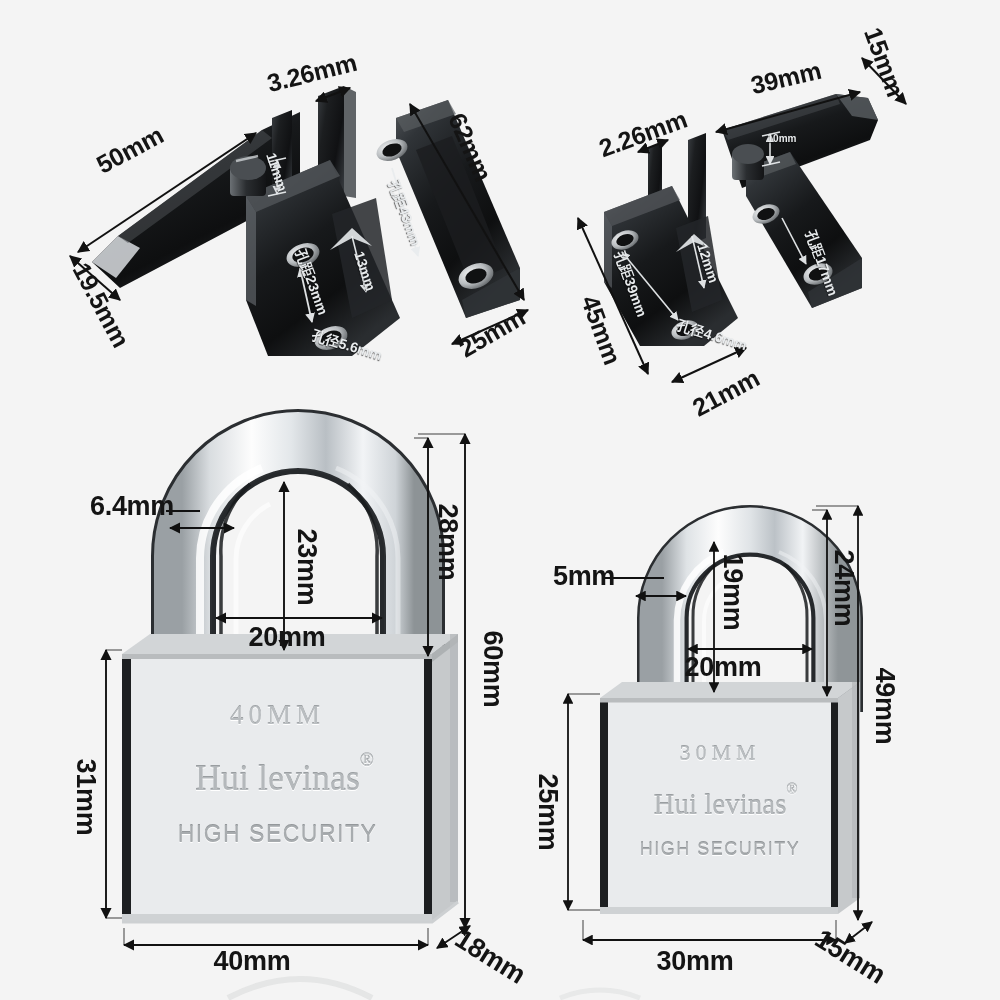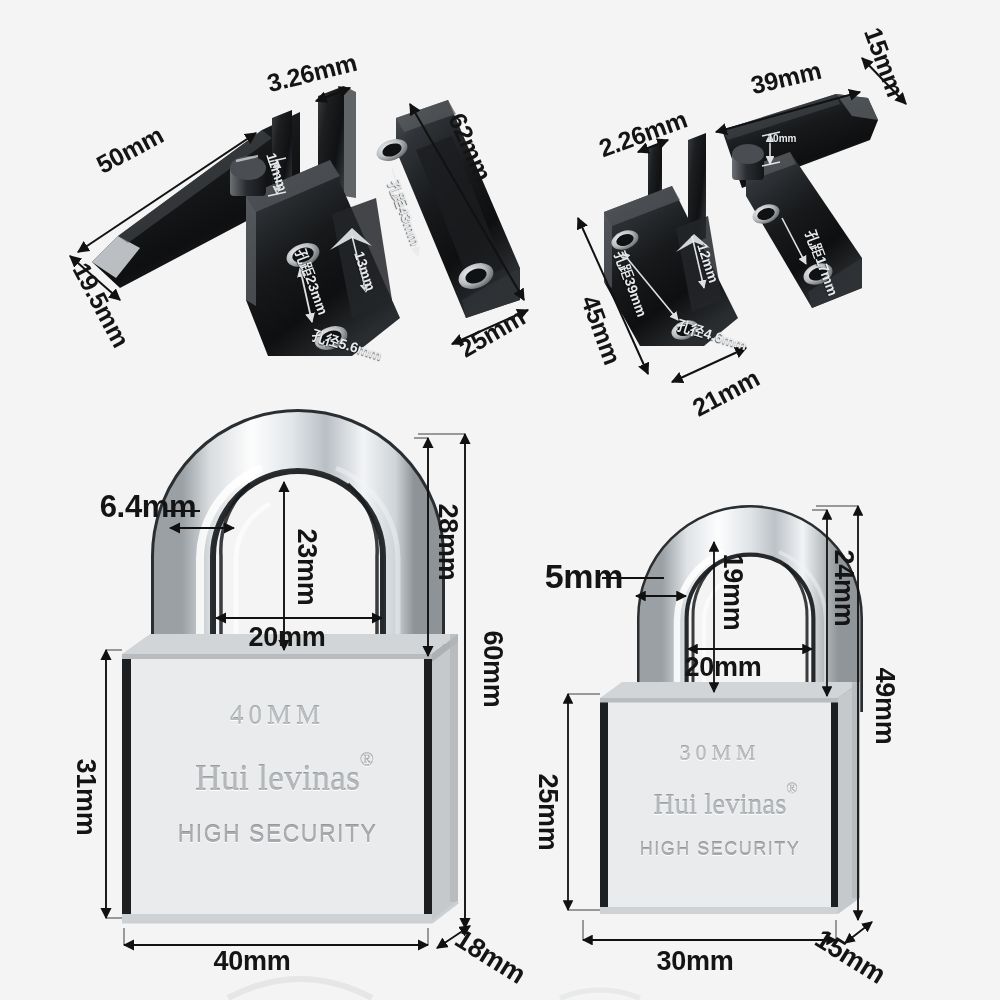--- a/index.html
+++ b/index.html
@@ -372,29 +372,29 @@
       <div class="dim" style="font-size: 25px; left: 643px; top: 134px; transform: translate(-50%, -50%) rotate(-20deg);">2.26mm</div>
       <div class="dim" style="font-size: 25px; left: 786px; top: 78px; transform: translate(-50%, -50%) rotate(-13deg);">39mm</div>
       <div class="dim" style="font-size: 25px; left: 884px; top: 62px; transform: translate(-50%, -50%) rotate(70deg);">15mm</div>
       <div class="eng-label" style="font-size: 10px; left: 782px; top: 139px; transform: translate(-50%, -50%) rotate(0deg);">10mm</div>
       <div class="eng-label" style="font-size: 14px; left: 822px; top: 263px; transform: translate(-50%, -50%) rotate(70deg);">孔距17mm</div>
       <div class="dim" style="font-size: 25px; left: 601px; top: 330px; transform: translate(-50%, -50%) rotate(70deg);">45mm</div>
       <div class="eng-label" style="font-size: 14px; left: 631px; top: 284px; transform: translate(-50%, -50%) rotate(70deg);">孔距39mm</div>
       <div class="eng-label" style="font-size: 14px; left: 708px; top: 263px; transform: translate(-50%, -50%) rotate(72deg);">12mm</div>
       <div class="eng-label" style="font-size: 14px; left: 712px; top: 335px; transform: translate(-50%, -50%) rotate(17deg);">孔径4.6mm</div>
       <div class="dim" style="font-size: 25px; left: 726px; top: 393px; transform: translate(-50%, -50%) rotate(-28deg);">21mm</div>
-      <div class="dim" style="font-size: 31px; left: 148px; top: 506px; transform: translate(-50%, -50%) rotate(0deg);">6.4mm</div>
+      <div class="dim" style="font-size: 27px; left: 132px; top: 506px; transform: translate(-50%, -50%) rotate(0deg);">6.4mm</div>
       <div class="dim" style="font-size: 27px; left: 306px; top: 567px; transform: translate(-50%, -50%) rotate(90deg);">23mm</div>
       <div class="dim" style="font-size: 27px; left: 287px; top: 637px; transform: translate(-50%, -50%) rotate(0deg);">20mm</div>
       <div class="dim" style="font-size: 27px; left: 447px; top: 542px; transform: translate(-50%, -50%) rotate(90deg);">28mm</div>
       <div class="dim" style="font-size: 27px; left: 492px; top: 669px; transform: translate(-50%, -50%) rotate(90deg);">60mm</div>
       <div class="dim" style="font-size: 27px; left: 85px; top: 797px; transform: translate(-50%, -50%) rotate(90deg);">31mm</div>
       <div class="dim" style="font-size: 27px; left: 252px; top: 961px; transform: translate(-50%, -50%) rotate(0deg);">40mm</div>
       <div class="dim" style="font-size: 27px; left: 490px; top: 957px; transform: translate(-50%, -50%) rotate(32deg);">18mm</div>
-      <div class="dim" style="font-size: 34px; left: 584px; top: 576px; transform: translate(-50%, -50%) rotate(0deg);">5mm</div>
+      <div class="dim" style="font-size: 27px; left: 584px; top: 576px; transform: translate(-50%, -50%) rotate(0deg);">5mm</div>
       <div class="dim" style="font-size: 27px; left: 732px; top: 592px; transform: translate(-50%, -50%) rotate(90deg);">19mm</div>
       <div class="dim" style="font-size: 27px; left: 723px; top: 667px; transform: translate(-50%, -50%) rotate(0deg);">20mm</div>
       <div class="dim" style="font-size: 27px; left: 843px; top: 588px; transform: translate(-50%, -50%) rotate(90deg);">24mm</div>
       <div class="dim" style="font-size: 27px; left: 884px; top: 706px; transform: translate(-50%, -50%) rotate(90deg);">49mm</div>
       <div class="dim" style="font-size: 27px; left: 547px; top: 812px; transform: translate(-50%, -50%) rotate(90deg);">25mm</div>
       <div class="dim" style="font-size: 27px; left: 695px; top: 961px; transform: translate(-50%, -50%) rotate(0deg);">30mm</div>
       <div class="dim" style="font-size: 27px; left: 850px; top: 957px; transform: translate(-50%, -50%) rotate(32deg);">15mm</div>
     </div>
 
 </div>

